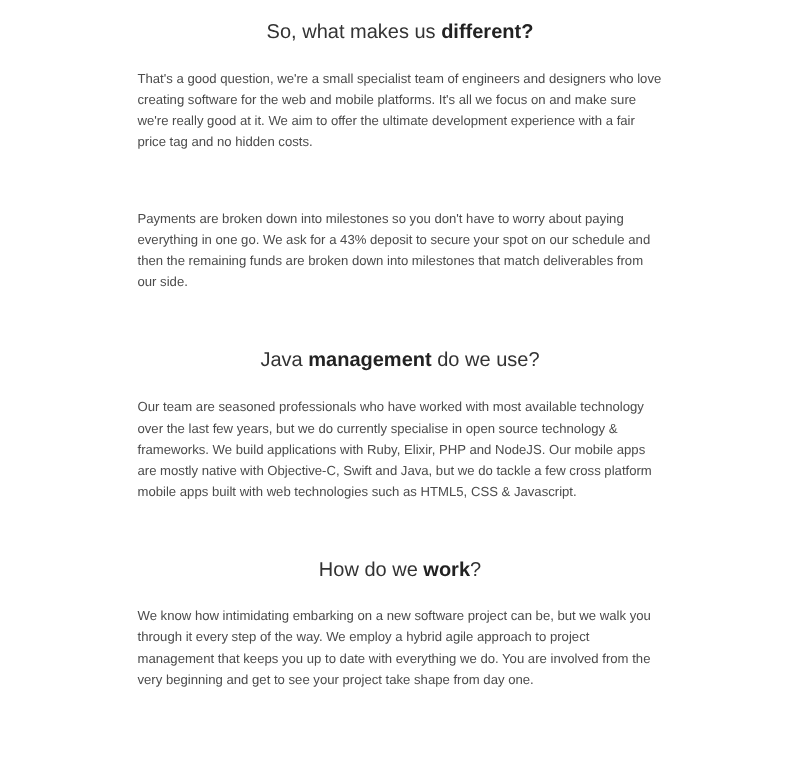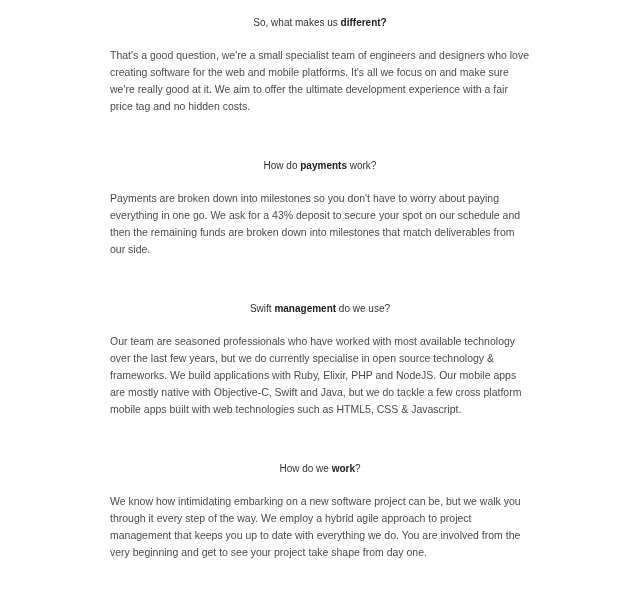--- a/index.html
+++ b/index.html
@@ -22,21 +22,21 @@
   .faq-section {
     width: 100%;
     box-sizing: border-box;
     padding: 0 110px;
     margin-bottom: 44px;
   }
   .faq-section:last-child {
     margin-bottom: 0;
   }
   .faq-heading {
-    font-size: 10px;
+    font-size: 16px;
     font-weight: 400;
     color: #333333;
     text-align: center;
     margin: 0 0 18px 0;
     line-height: 1.3;
   }
   .faq-heading strong {
     font-weight: 700;
     color: #222222;
   }
@@ -52,26 +52,25 @@
 <body>
 
 <div class="page">
 
   <section class="faq-section">
     <h2 class="faq-heading"><span>So, what makes us </span><strong>different?</strong><span></span></h2>
     <p class="faq-body">That's a good question, we're a small specialist team of engineers and designers who love creating software for the web and mobile platforms. It's all we focus on and make sure we're really good at it. We aim to offer the ultimate development experience with a fair price tag and no hidden costs.</p>
   </section>
 
   <section class="faq-section">
-    <h2 class="faq-heading"><span>How do </span><strong>payments</strong><span> work?</span></h2>
     <p class="faq-body">Payments are broken down into milestones so you don't have to worry about paying everything in one go. We ask for a 43% deposit to secure your spot on our schedule and then the remaining funds are broken down into milestones that match deliverables from our side.</p>
   </section>
 
   <section class="faq-section">
-    <h2 class="faq-heading"><span>Swift </span><strong>management</strong><span> do we use?</span></h2>
+    <h2 class="faq-heading"><span>Java </span><strong>management</strong><span> do we use?</span></h2>
     <p class="faq-body">Our team are seasoned professionals who have worked with most available technology over the last few years, but we do currently specialise in open source technology &amp; frameworks. We build applications with Ruby, Elixir, PHP and NodeJS. Our mobile apps are mostly native with Objective-C, Swift and Java, but we do tackle a few cross platform mobile apps built with web technologies such as HTML5, CSS &amp; Javascript.</p>
   </section>
 
   <section class="faq-section">
     <h2 class="faq-heading"><span>How do we </span><strong>work</strong><span>?</span></h2>
     <p class="faq-body">We know how intimidating embarking on a new software project can be, but we walk you through it every step of the way. We employ a hybrid agile approach to project management that keeps you up to date with everything we do. You are involved from the very beginning and get to see your project take shape from day one.</p>
   </section>
 
 </div>
 

